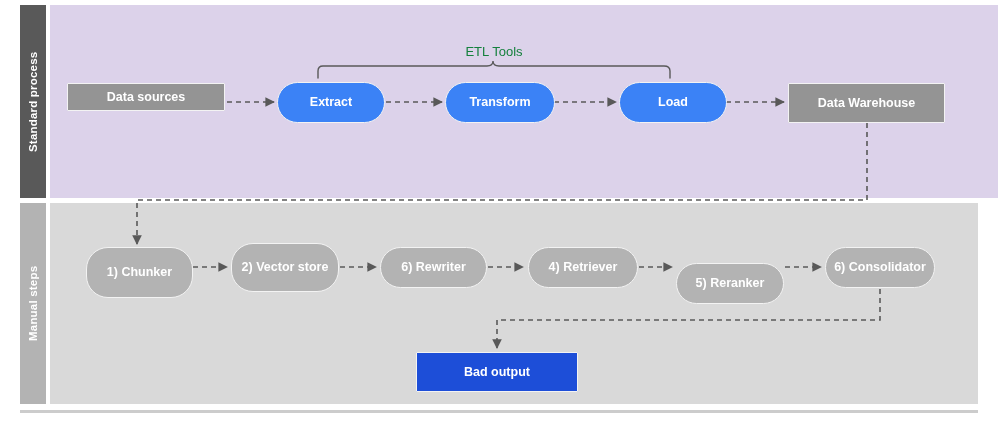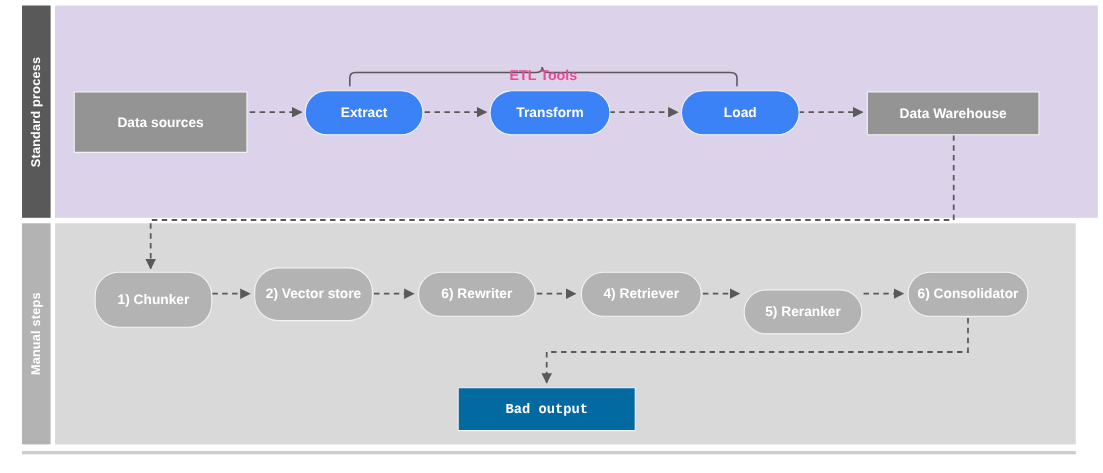--- a/index.html
+++ b/index.html
@@ -72,29 +72,28 @@
     font-size: 12.5px;
     line-height: 1.15;
     padding: 2px 6px;
     border: 1.6px solid #f3f3f3;
   }
   .node.rect { border-radius: 1px; }
   .node.pill { border-radius: 22px; }
   .node.gray-dark { background: #949494; }
   .node.pink { background: #3b82f6; }
   .node.gray-soft { background: #b3b3b3; }
-  .node.yellow { background: #0369a1; font-family: Liberation Mono, monospace; }
+  .node.yellow { background: #1d4ed8; }
   #etl-tools-label {
     position: absolute;
     left: 414px; top: 44px; width: 160px;
     text-align: center;
     font-size: 13px;
-    color: #ec4899;
-    font-weight: bold;
-    margin-top: 17px;
+    color: #15803d;
+    font-weight: normal;
   }
 
   
   #connectors {
     position: absolute;
     left: 0; top: 0; width: 1003px; height: 430px;
     pointer-events: none;
   }
 </style>
 </head>
@@ -135,21 +134,21 @@
 
     <line x1="785" y1="267" x2="821" y2="267" stroke="#595959" stroke-width="1.6" stroke-dasharray="5,4" marker-end="url(#arrow)"></line>
 
     <path d="M 880 289 L 880 320 L 497 320 L 497 348" fill="none" stroke="#595959" stroke-width="1.6" stroke-dasharray="5,4" marker-end="url(#arrow)"></path>
 
     <path d="M 318 78 L 318 71 Q 318 66 323 66 L 487 66 Q 493 66 493 61 Q 493 66 499 66 L 664 66 Q 670 66 670 71 L 670 78" fill="none" stroke="#595959" stroke-width="1.4" stroke-linecap="round"></path>
   </svg>
 
   <div id="etl-tools-label">ETL Tools</div>
 
-  <div class="node rect gray-dark" style="left:67px; top:83px; width:158px; height:56px;">Data sources</div>
+  <div class="node rect gray-dark" style="left:67px; top:83px; width:158px; height:28px;">Data sources</div>
 
   <div class="node pill pink" style="left:277px; top:82px; width:108px; height:41px;">Extract</div>
 
   <div class="node pill pink" style="left:619px; top:82px; width:108px; height:41px;">Load</div>
 
   <div class="node pill pink" style="left:445px; top:82px; width:110px; height:41px;">Transform</div>
 
   <div class="node rect gray-dark" style="left:788px; top:83px; width:157px; height:40px;">Data Warehouse</div>
 
   <div class="node pill gray-soft" style="left:86px; top:247px; width:107px; height:51px;">1) Chunker</div>

